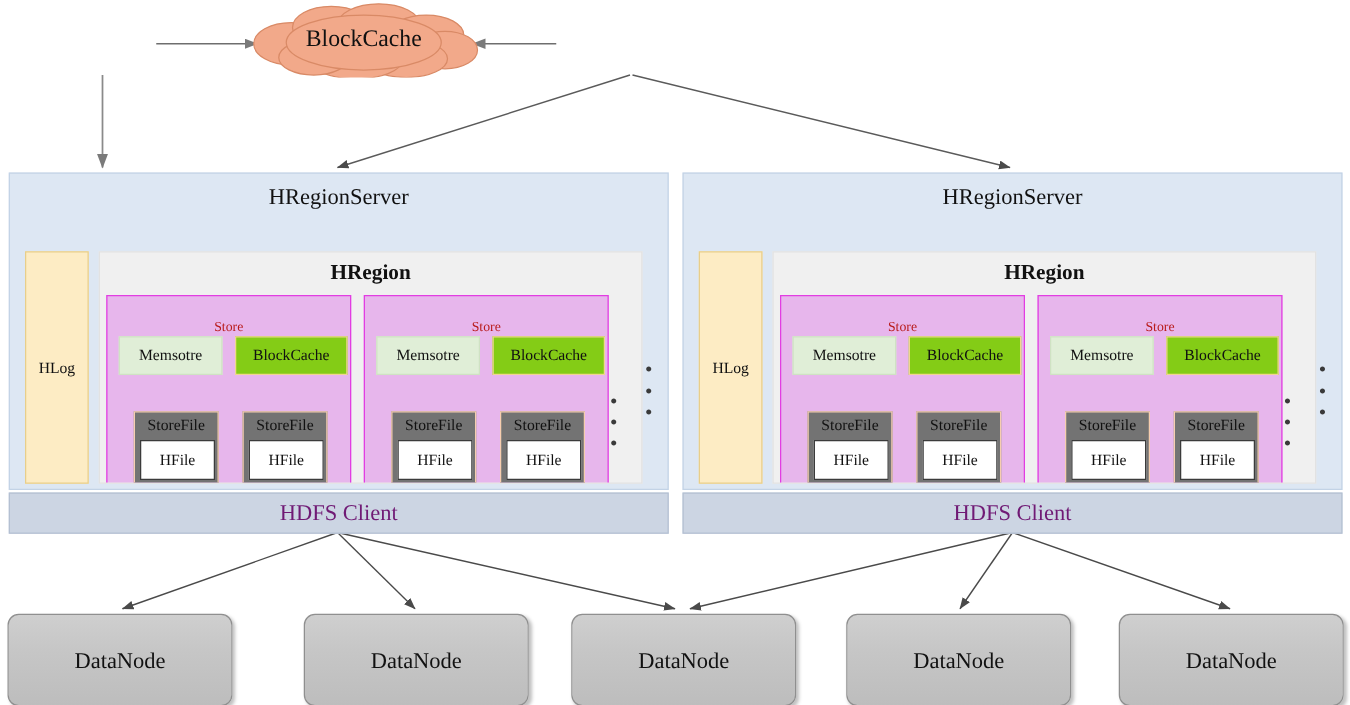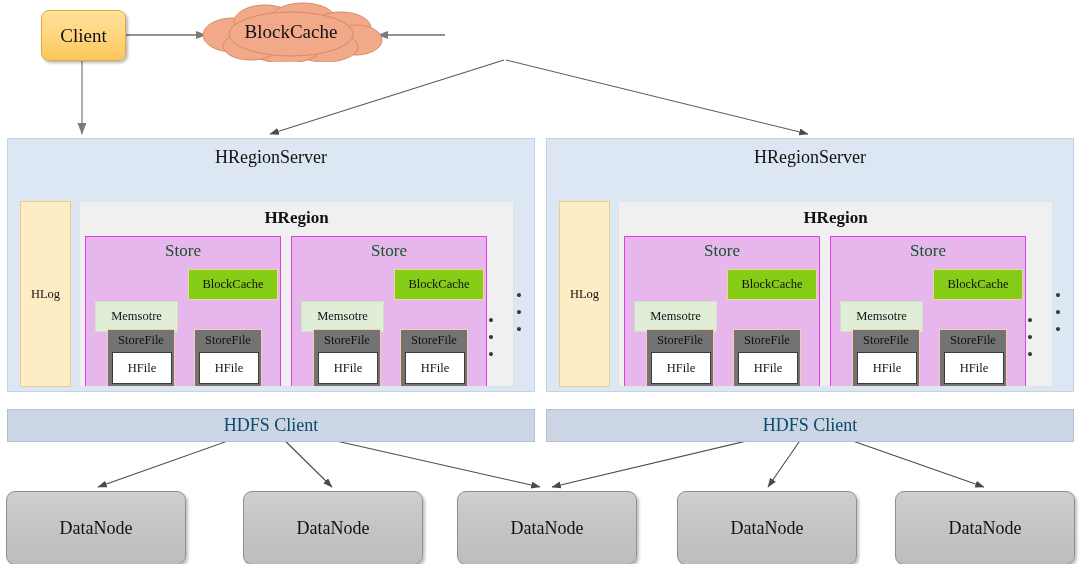--- a/index.html
+++ b/index.html
@@ -67,28 +67,28 @@
     font-size:17px;color:#111;font-weight:bold;
   }
   .store{
     position:absolute;top:34px;width:194px;height:150px;
     background:#e7b6ec;border:1px solid #e23de2;
     overflow:hidden;
   }
   .store-1{left:5px;}
   .store-2{left:211px;}
   .store-title{
-    position:absolute;left:0;right:0;top:4px;text-align:center;
-    font-size:17px;color:#14532d;
+    position:absolute;left:0;right:0;top:19px;text-align:center;
+    font-size:11px;color:#b91c1c;
   }
   .memstore{
     position:absolute;left:9px;top:32px;width:81px;height:29px;
     background:#e0eed7;border:1px solid #cfe2c3;
     display:flex;align-items:center;justify-content:center;
-    font-size:12.5px;color:#111;margin-top:32px;
+    font-size:12.5px;color:#111;
   }
   .blockcache{
     position:absolute;left:102px;top:32px;width:88px;height:29px;
     background:#84cc16;border:1px solid #f0d68e;
     display:flex;align-items:center;justify-content:center;
     font-size:12.5px;color:#111;
   }
   .storefile{
     position:absolute;top:92px;width:66px;height:58px;
     background:#737373;border:1px solid #f6cdaf;
@@ -106,24 +106,24 @@
   .sf-1{left:21px;}
   .sf-2{left:108px;}
 
   .dots{
     position:absolute;font-size:17px;letter-spacing:3px;color:#3a3a3a;
     line-height:1;
   }
 
   
   .hdfs{
-    position:absolute;top:409px;height:31px;
+    position:absolute;top:394px;height:31px;
     background:#ccd5e3;border:1px solid #b4c0d2;
     display:flex;align-items:center;justify-content:center;
-    font-size:18px;color:#0c4a6e;
+    font-size:18px;color:#701a75;
   }
 
   
   .datanode{
     position:absolute;top:491px;width:178px;height:72px;
     background:linear-gradient(to bottom,#cfcfcf 0%,#c6c6c6 40%,#bdbdbd 100%);
     border:1px solid #8f8f8f;border-radius:9px;
     box-shadow:2px 2px 3px rgba(0,0,0,.25);
     display:flex;align-items:center;justify-content:center;
     font-size:18px;color:#111;
@@ -156,23 +156,20 @@
 
     <line x1="270" y1="426" x2="98" y2="487" stroke="#4a4a4a" stroke-width="1.1" marker-end="url(#ah)"></line>
     <line x1="270" y1="426" x2="332" y2="487" stroke="#4a4a4a" stroke-width="1.1" marker-end="url(#ah)"></line>
     <line x1="270" y1="426" x2="540" y2="487" stroke="#4a4a4a" stroke-width="1.1" marker-end="url(#ah)"></line>
 
     <line x1="810" y1="426" x2="552" y2="487" stroke="#4a4a4a" stroke-width="1.1" marker-end="url(#ah)"></line>
     <line x1="810" y1="426" x2="768" y2="487" stroke="#4a4a4a" stroke-width="1.1" marker-end="url(#ah)"></line>
     <line x1="810" y1="426" x2="984" y2="487" stroke="#4a4a4a" stroke-width="1.1" marker-end="url(#ah)"></line>
   </svg>
 
-  <div class="node-client">
-    <span>Client</span>
-  </div>
 
   <div class="node-zk">
     <svg width="196" height="60" viewBox="0 0 196 60">
       <g fill="#f2a98a" stroke="#d98a66" stroke-width="1">
         <ellipse cx="40" cy="33" rx="30" ry="17"></ellipse>
         <ellipse cx="72" cy="20" rx="31" ry="17"></ellipse>
         <ellipse cx="110" cy="18" rx="33" ry="17"></ellipse>
         <ellipse cx="148" cy="26" rx="30" ry="16"></ellipse>
         <ellipse cx="163" cy="38" rx="26" ry="15"></ellipse>
         <ellipse cx="132" cy="45" rx="33" ry="15"></ellipse>

